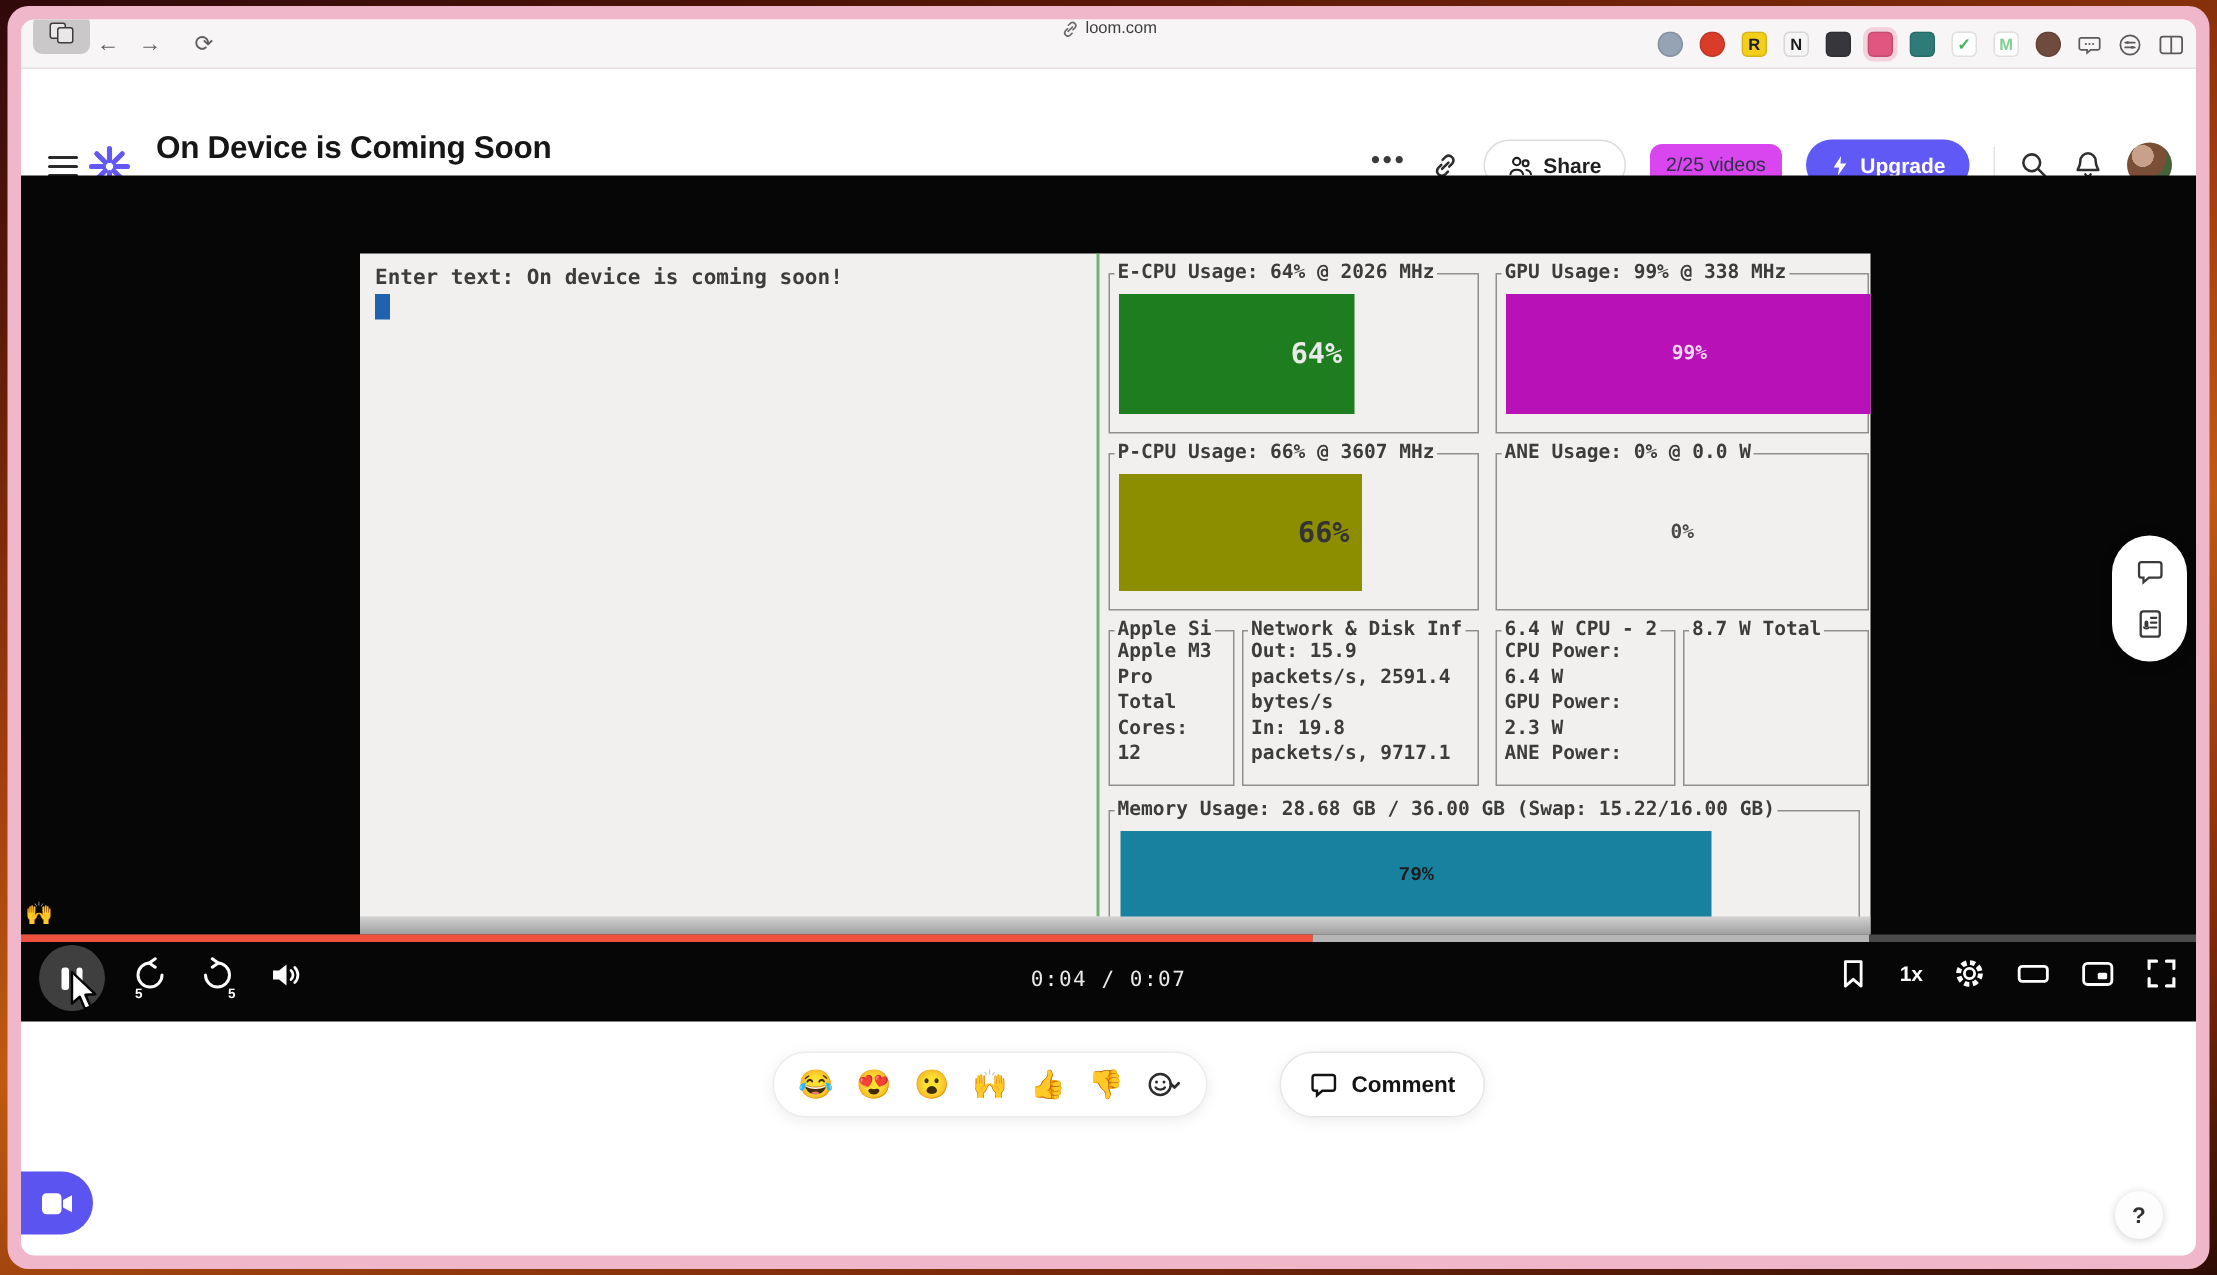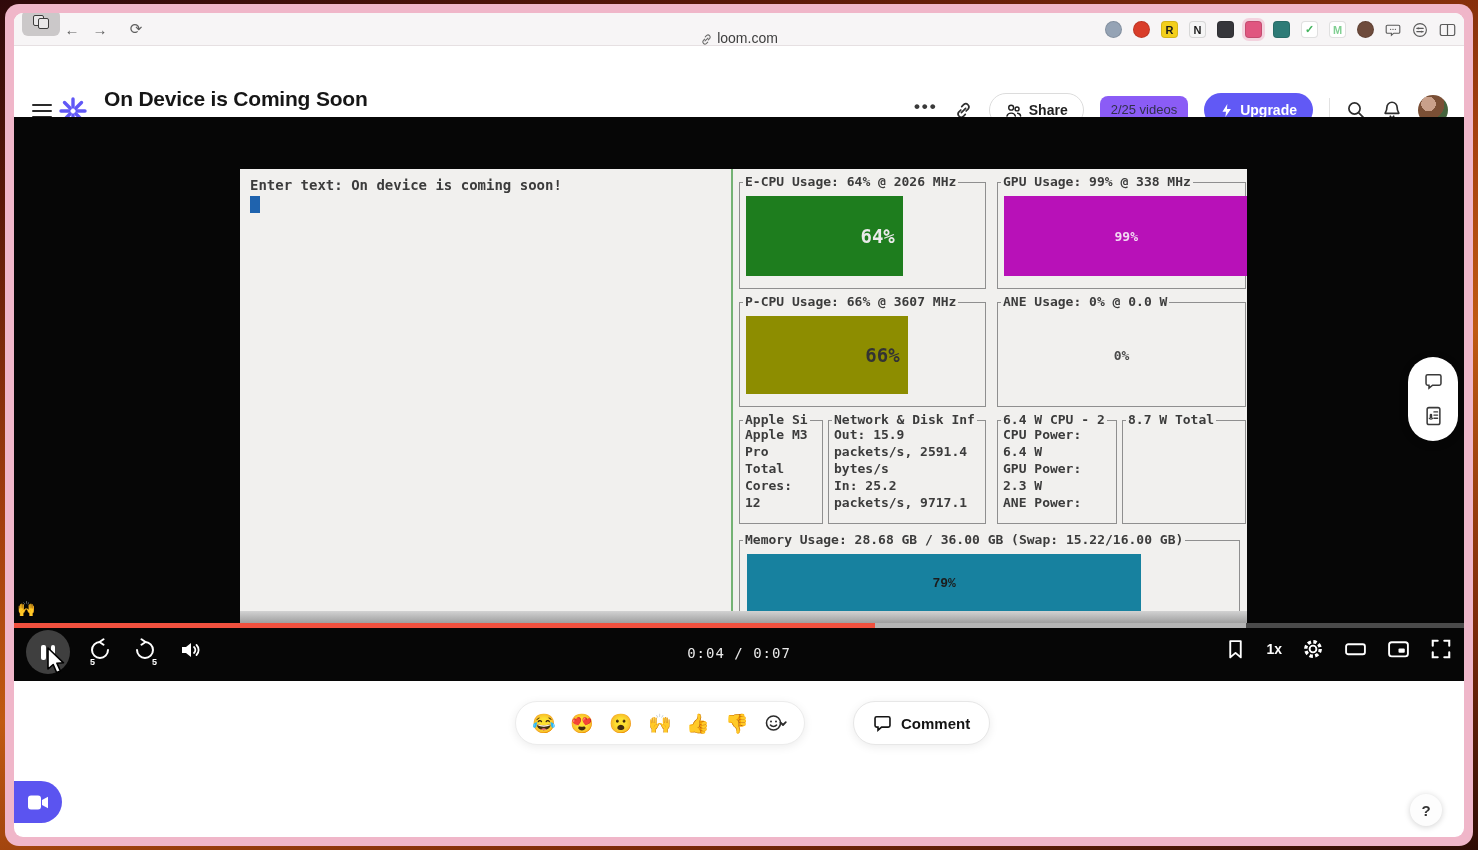--- a/index.html
+++ b/index.html
@@ -15,22 +15,22 @@
 
   
   #chrome { position:absolute; left:0; top:0; right:0; height:33px; background:#f7f5f6;
     border-bottom:1px solid #e6e0e2; display:flex; align-items:center; }
   .nav-btn { width:28px; height:24px; display:flex; align-items:center; justify-content:center;
     color:#5f5f5f; font-size:15px; cursor:default; }
   #float-widget { position:absolute; left:8px; top:-3px; width:38px; height:26px; background:#cbc8c9;
     border-radius:6px; display:flex; align-items:center; justify-content:center; z-index:6; }
   .fw-sq { width:11px; height:11px; border:1.6px solid #3c3c3c; border-radius:2px; background:#e9e7e8; }
   .fw-sq.back { margin-right:-6px; margin-top:-6px; }
-  #urlbox { position:absolute; left:0; right:0; top:0; height:33px; display:flex; align-items:flex-end;
-    justify-content:center; gap:4px; color:#3e3e3e; font-size:14px; pointer-events:none; }
+  #urlbox { position:absolute; left:0; right:0; top:0; height:33px; display:flex; align-items:flex-start;
+    justify-content:center; gap:4px; color:#3e3e3e; font-size:11px; pointer-events:none; }
   #ext-row { position:absolute; right:8px; top:0; height:33px; display:flex; align-items:center; gap:11px; }
   .ext { width:17px; height:17px; border-radius:4px; border:1px solid rgba(0,0,0,.12);
     display:flex; align-items:center; justify-content:center; font-size:11px; font-weight:bold; }
   .ext.circle { border-radius:50%; }
   .ext.active { box-shadow:0 0 0 3px #f3d2de; }
   .chrome-svg { display:flex; align-items:center; }
 
   
   #loomhdr { position:absolute; left:0; top:34px; right:0; height:70px; background:#fff;padding-left:44px; }
   #hamburger { position:absolute; left:18px; top:57px; width:20px; height:14px; }
@@ -41,21 +41,21 @@
   #meta { display:flex; align-items:center; gap:8px; margin-top:9px; }
   #meta-avatar { width:19px; height:19px; border-radius:50%;
     background:radial-gradient(circle at 50% 35%, #d9b49a 0 40%, #5f3d2e 41% 100%); }
   #author { font-size:13px; color:#6d6d6d; font-weight:500; }
   #timeago { font-size:13px; color:#979797; margin-left:8px; }
   #hdr-right { position:absolute; right:16px; top:46px; display:flex; align-items:center; gap:16px; }
   #more-dots { font-size:17px; font-weight:bold; color:#3a3a3a; letter-spacing:2px; margin-top:-6px; }
   .pill-btn { display:flex; align-items:center; gap:7px; height:34px; padding:0 15px;
     border:1px solid #dcdcdc; border-radius:17px; background:#fff; font-size:14px;
     font-weight:600; color:#1f1f1f; }
-  #videos-badge { background:#8b5cf6; border-radius:8px; padding:6px 11px 8px; font-size:13px;
+  #videos-badge { background:#d946ef; border-radius:8px; padding:6px 11px 8px; font-size:13px;
     color:#30304a; position:relative; }
   #videos-badge .track { position:absolute; left:11px; bottom:4px; width:66px; height:2px;
     background:#d4d1ee; border-radius:1px; }
   #videos-badge .fill { position:absolute; left:0; top:0; height:2px; width:20px; background:#5b54e8; border-radius:1px; }
   #upgrade-btn { display:flex; align-items:center; gap:7px; height:34px; padding:0 16px;
     background:#6159f5; border-radius:17px; color:#fff; font-size:14px; font-weight:600; }
   .vdiv { width:1px; height:24px; background:#e2e2e2; }
   #hdr-avatar { width:30px; height:30px; border-radius:50%;
     background:radial-gradient(circle at 35% 30%, #c9a08a 0 25%, #7a4f35 26% 55%, #44633c 56% 100%); }
 
@@ -284,21 +284,21 @@
           <div>Cores:</div>
           <div>12</div>
         </div>
       </div>
       <div class="tpanel" id="panel-net">
         <span class="ttl">Network &amp; Disk Inf</span>
         <div class="tlines">
           <div>Out: 15.9</div>
           <div>packets/s, 2591.4</div>
           <div>bytes/s</div>
-          <div>In: 25.2</div>
+          <div>In: 19.8</div>
           <div>packets/s, 9717.1</div>
         </div>
       </div>
       <div class="tpanel" id="panel-cpow">
         <span class="ttl">6.4 W CPU - 2</span>
         <div class="tlines">
           <div>CPU Power:</div>
           <div>6.4 W</div>
           <div>GPU Power:</div>
           <div>2.3 W</div>

